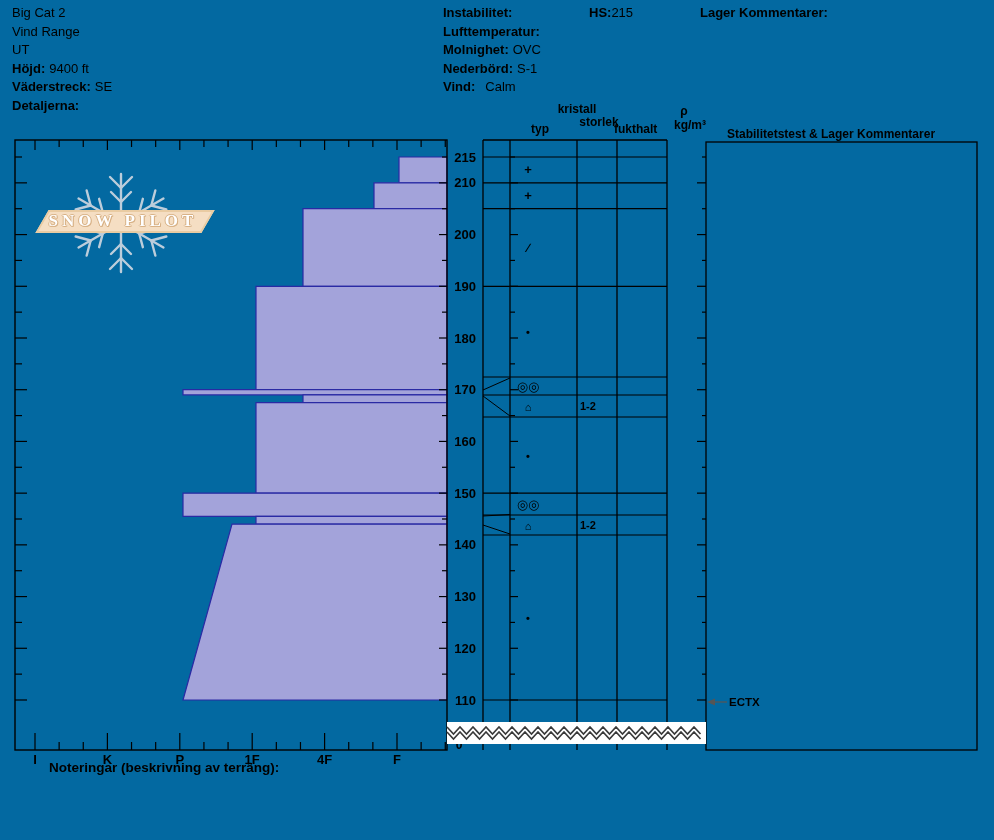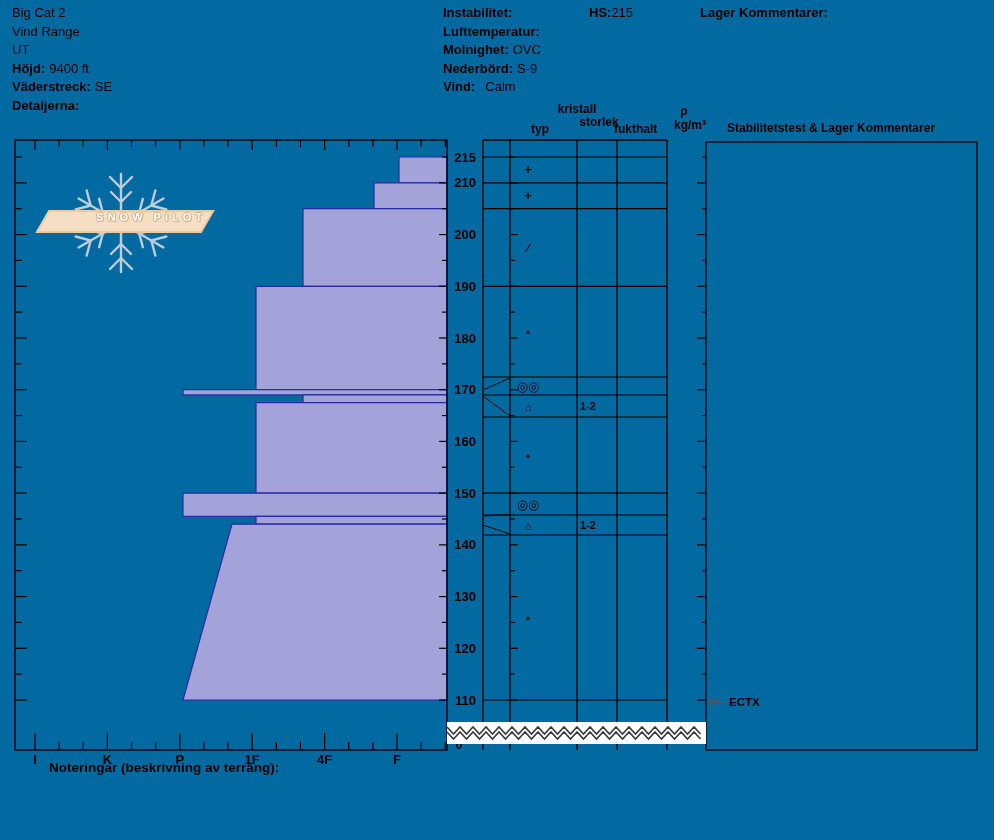--- a/index.html
+++ b/index.html
@@ -7,23 +7,23 @@
          font-family:"Liberation Sans","DejaVu Sans",sans-serif;color:#000;}
   .hcol{position:absolute;top:4px;font-size:13px;line-height:18.5px;white-space:nowrap;}
   .hcol b{font-weight:bold;}
   .val{margin-left:4px;margin-top:32px;}
   .colhdr{position:absolute;font-weight:bold;font-size:12px;white-space:nowrap;}
   .ctr{transform:translateX(-50%);}
   #chart{position:absolute;left:0;top:135px;}
   #logo{position:absolute;left:36px;top:168px;width:190px;height:115px;}
   #logo-banner{position:absolute;left:6px;top:42px;width:162px;height:19px;
     background:#f5dec3;border:2px solid #e9cba2;transform:skewX(-30deg);}
-  #logo-text{position:absolute;left:4px;top:43px;width:166px;text-align:right;
-    font-size:11px;font-weight:bold;letter-spacing:4px;color:#fff;
-    text-shadow:-1px 0 #d8b287,1px 0 #d8b287,0 -1px #d8b287,0 1px #d8b287,1px 1px #d8b287;}
+  #logo-text{position:absolute;left:4px;top:43px;width:166px;text-align:center;
+    font-size:17px;font-weight:bold;letter-spacing:4px;color:#fff;
+    text-shadow:-1px 0 #d8b287,1px 0 #d8b287,0 -1px #d8b287,0 1px #d8b287,1px 1px #d8b287;font-family:Liberation Serif, serif;}
   #notes{position:absolute;left:12px;top:760px;font-size:13.5px;font-weight:bold;padding-left:37px;}
 </style>
 </head>
 <body>
 
 <div id="stage">
 
   <div class="hcol" style="left:12px">
     <div><span>Big Cat 2</span></div>
     <div><span>Vind Range</span></div>
@@ -31,39 +31,39 @@
     <div><b>Höjd:</b><span class="val">9400 ft</span></div>
     <div><b>Väderstreck:</b><span class="val">SE</span></div>
     <div><b>Detaljerna:</b></div>
   </div>
 
 
   <div class="hcol" style="left:443px">
     <div><b>Instabilitet:</b></div>
     <div><b>Lufttemperatur:</b></div>
     <div><b>Molnighet:</b><span class="val">OVC</span></div>
-    <div><b>Nederbörd:</b><span class="val">S-9</span></div>
+    <div><b>Nederbörd:</b><span class="val">S-1</span></div>
     <div><b>Vind:</b><span class="val" style="margin-left:10px">Calm</span></div>
   </div>
 
   <div class="hcol" style="left:589px">
     <div><b>HS:</b><span>215</span></div>
   </div>
 
   <div class="hcol" style="left:700px">
     <div><b>Lager Kommentarer:</b></div>
   </div>
 
   <div class="colhdr ctr" style="left:577px;top:102px">kristall</div>
   <div class="colhdr ctr" style="left:540px;top:122px">typ</div>
   <div class="colhdr ctr" style="left:599px;top:115px">storlek</div>
   <div class="colhdr" style="left:614px;top:122px">fukthalt</div>
   <div class="colhdr ctr" style="left:684px;top:104px">ρ</div>
   <div class="colhdr ctr" style="left:690px;top:118px">kg/m³</div>
-  <div class="colhdr" style="left:727px;top:121px">Stabilitetstest &amp; Lager Kommentarer</div>
+  <div class="colhdr" style="left:727px;top:127px">Stabilitetstest &amp; Lager Kommentarer</div>
 
   <div id="logo">
     <svg width="110" height="110" style="position:absolute;left:30px;top:0">
       <defs>
         <g id="spoke" stroke="#bccddb" stroke-width="2.4" stroke-linecap="round" fill="none">
           <line x1="55" y1="6" x2="55" y2="104"></line>
           <line x1="55" y1="20" x2="44" y2="9"></line>
             <line x1="55" y1="20" x2="66" y2="9"></line>
           <line x1="55" y1="34" x2="45" y2="24"></line>
             <line x1="55" y1="34" x2="65" y2="24"></line>

